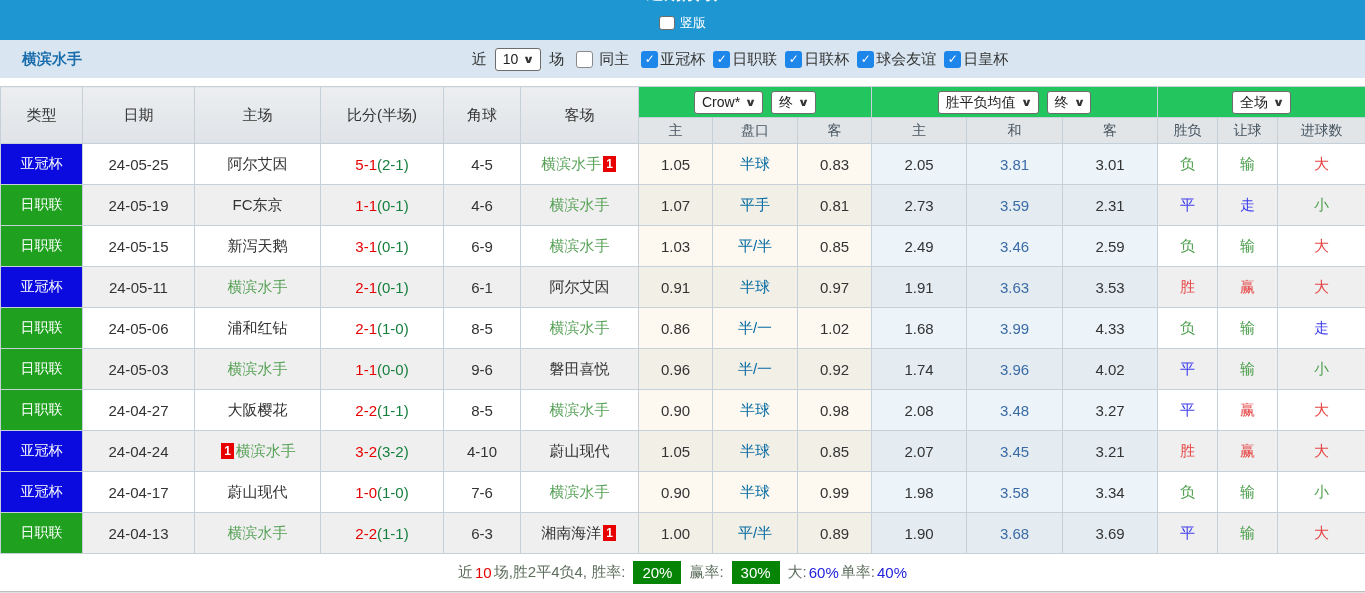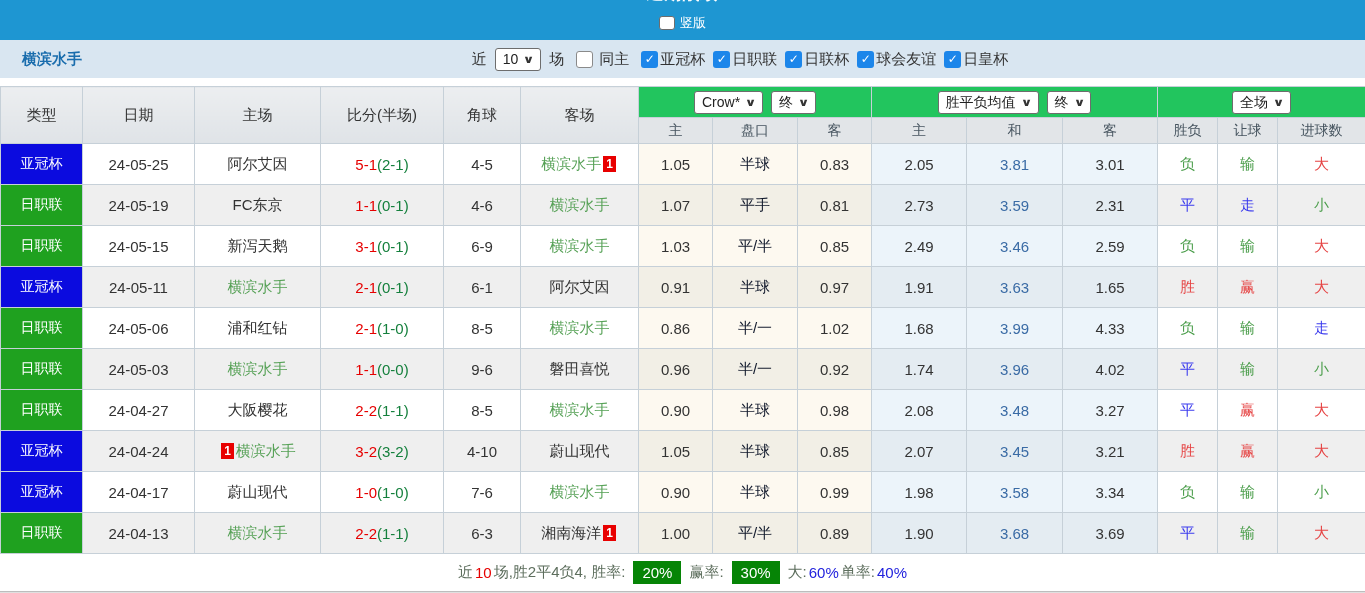--- a/index.html
+++ b/index.html
@@ -53,21 +53,21 @@
   tr.even .c-left,tr.even .c-res{background:#efefef;margin-left:13px;}
   tr.odd .c-odds1{background:#fdf9f0;}
   tr.even .c-odds1{background:#f2efe6;}
   tr.odd .c-odds2{background:#ecf4fa;}
   tr.even .c-odds2{background:#e4ecf2;}
   td.type-acl{background:#0b0bdf;color:#fff;font-size:14px;}
   td.type-jl{background:#1fa11f;color:#fff;font-size:14px;}
   .team-green{color:#56a156;}
   .score-red{color:#e60000;}
   .half{color:#15803d;}
-  .hand{color:#0f172a;}
+  .hand{color:#0369a1;}
   .draw-odds{color:#3a6ba5;}
   .res-red{color:#e64545;}
   .res-green{color:#4a9d4a;}
   .res-blue{color:#3b3bee;}
   .badge1{
     display:inline-block;background:#e80000;color:#fff;font-size:12px;font-weight:bold;
     padding:0 3px;line-height:16px;margin:0 2px;vertical-align:1px;
   }
   
   .footer{
@@ -253,21 +253,21 @@
         <td class="c-left">24-05-11</td>
         <td class="c-left"><span class="team-green">横滨水手</span></td>
         <td class="c-left"><span class="score-red">2-1</span><span class="half">(0-1)</span></td>
         <td class="c-left">6-1</td>
         <td class="c-left"><span>阿尔艾因</span></td>
         <td class="c-odds1">0.91</td>
         <td class="c-odds1 hand">半球</td>
         <td class="c-odds1">0.97</td>
         <td class="c-odds2">1.91</td>
         <td class="c-odds2 draw-odds">3.63</td>
-        <td class="c-odds2">1.65</td>
+        <td class="c-odds2">3.53</td>
         <td class="c-res res-red">胜</td>
         <td class="c-res res-red">赢</td>
         <td class="c-res res-red">大</td>
       </tr>
       <tr class="odd">
         <td class="type-jl">日职联</td>
         <td class="c-left">24-05-06</td>
         <td class="c-left"><span>浦和红钻</span></td>
         <td class="c-left"><span class="score-red">2-1</span><span class="half">(1-0)</span></td>
         <td class="c-left">8-5</td>

